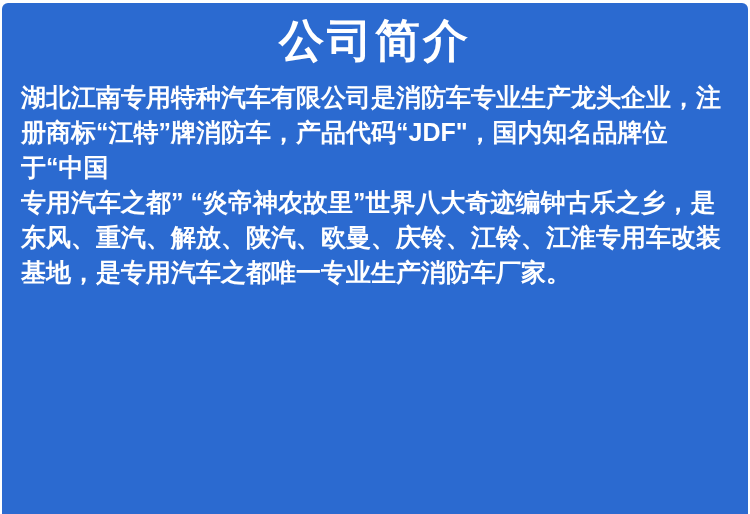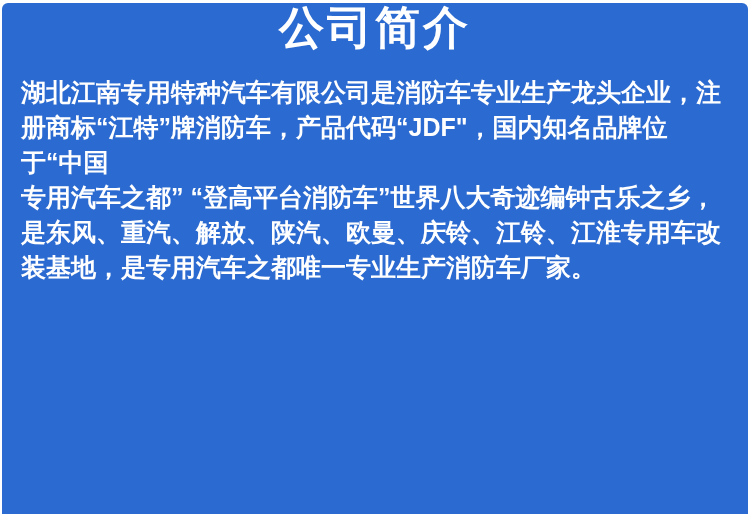--- a/index.html
+++ b/index.html
@@ -22,25 +22,26 @@
     bottom: 0;
     background: #2B6AD0;
     border-radius: 6px 6px 0 0;
     color: #ffffff;
   }
   .title {
     text-align: center;
     font-size: 45px;
     line-height: 50px;
     font-weight: 800;
+    padding-top: 13px;
     letter-spacing: 3px;
     color: #ffffff;
   }
   .body-text {
-    margin-top: 22px;
+    margin-top: 14px;
     padding: 0 19px;
     font-size: 25px;
     line-height: 35px;
     font-weight: 700;
     text-align: left;
     color: #ffffff;
   }
   .para .line {
     display: block;
   }
@@ -49,16 +50,16 @@
   }
 </style>
 </head>
 <body>
 
 <div class="panel">
   <div class="title">公司简介</div>
   <div class="body-text">
     <div class="para">
       <span class="line">湖北江南专用特种汽车有限公司是消防车专业生产龙头企业，注册商标“江特”牌消防车，产品代码“JDF"，国内知名品牌位于“中国</span>
-      <span class="line">专用汽车之都” “登高平台消防车”世界八大奇迹编钟古乐之乡，是东风、重汽、解放、陕汽、欧曼、庆铃、江铃、江淮专用车改装基地，是专用汽车之都唯一专业生产消防车厂家。</span>
+      <span class="line">专用汽车之都” “炎帝神农故里”世界八大奇迹编钟古乐之乡，是东风、重汽、解放、陕汽、欧曼、庆铃、江铃、江淮专用车改装基地，是专用汽车之都唯一专业生产消防车厂家。</span>
     </div>
   </div>
 </div>
 
 </body></html>

